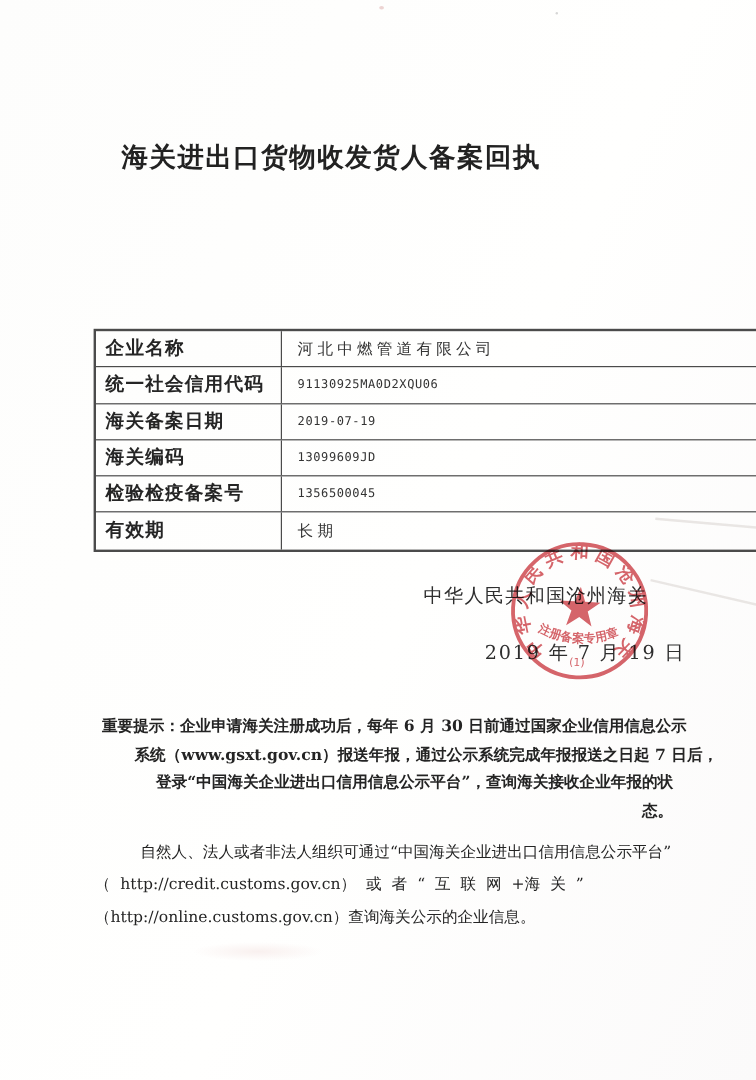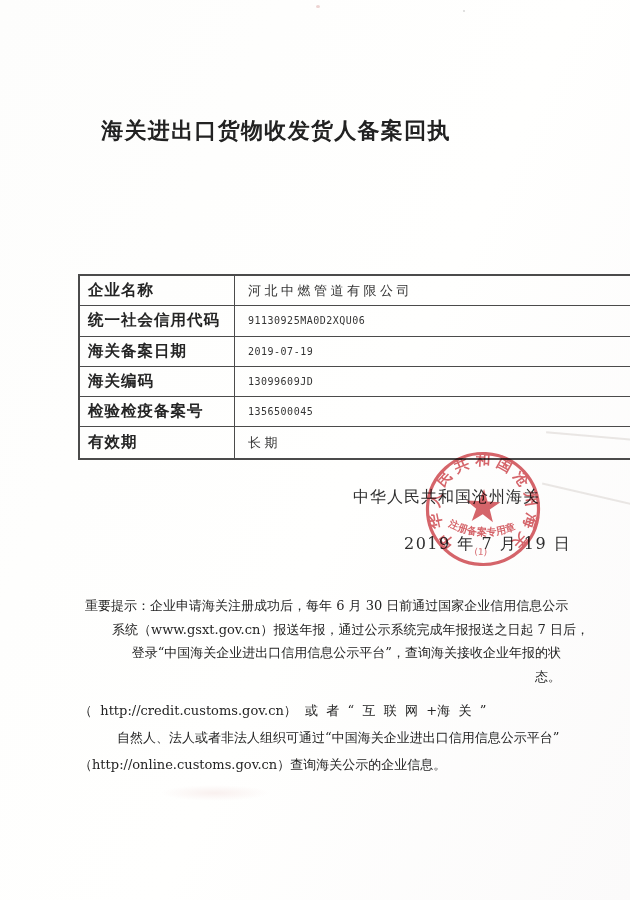--- a/index.html
+++ b/index.html
@@ -83,21 +83,21 @@
     opacity:0.85;
     mix-blend-mode:multiply;
   }
   
   .notice {
     position:absolute; left:79px; top:594px; width:482px;
     font-size:13px;
     color:#242424;
   }
   .notice .line { white-space:pre; }
-  .p1 { font-weight:normal; }
+  .p1 { font-weight:bold; }
   .p1 .line { line-height:23.5px; }
   .p1 .l-first { padding-left:6px; }
   .p1 .l-indent { padding-left:33px;text-align:right; }
   .p2 { margin-top:9px; font-weight:normal; }
   .p2 .line { line-height:27px; }
   .p2 .l-first { padding-left:38px; }
   
   .crease { position:absolute; height:1.5px; background:#d8d4d0; opacity:0.55; }
   .crease-1 { left:546px; top:435px; width:86px; transform:rotate(5deg); }
   .crease-2 { left:541px; top:493px; width:94px; transform:rotate(13deg); }
@@ -166,22 +166,22 @@
   </svg>
 
   <div class="notice">
     <div class="p1">
       <div class="line l-first">重要提示：企业申请海关注册成功后，每年 6 月 30 日前通过国家企业信用信息公示</div>
       <div class="line l-indent">系统（www.gsxt.gov.cn）报送年报，通过公示系统完成年报报送之日起 7 日后，</div>
       <div class="line l-indent">登录“中国海关企业进出口信用信息公示平台”，查询海关接收企业年报的状</div>
       <div class="line l-indent">态。</div>
     </div>
     <div class="p2">
+      <div class="line l-first">自然人、法人或者非法人组织可通过“中国海关企业进出口信用信息公示平台”</div>
       <div class="line">（  http://credit.customs.gov.cn）  或  者  “  互  联  网  +海  关  ”</div>
-      <div class="line l-first">自然人、法人或者非法人组织可通过“中国海关企业进出口信用信息公示平台”</div>
       <div class="line">（http://online.customs.gov.cn）查询海关公示的企业信息。</div>
     </div>
   </div>
 
   <div class="crease crease-1"></div>
   <div class="crease crease-2"></div>
   <div class="speck speck-1"></div>
   <div class="speck speck-2"></div>
   <div class="smudge"></div>
 

